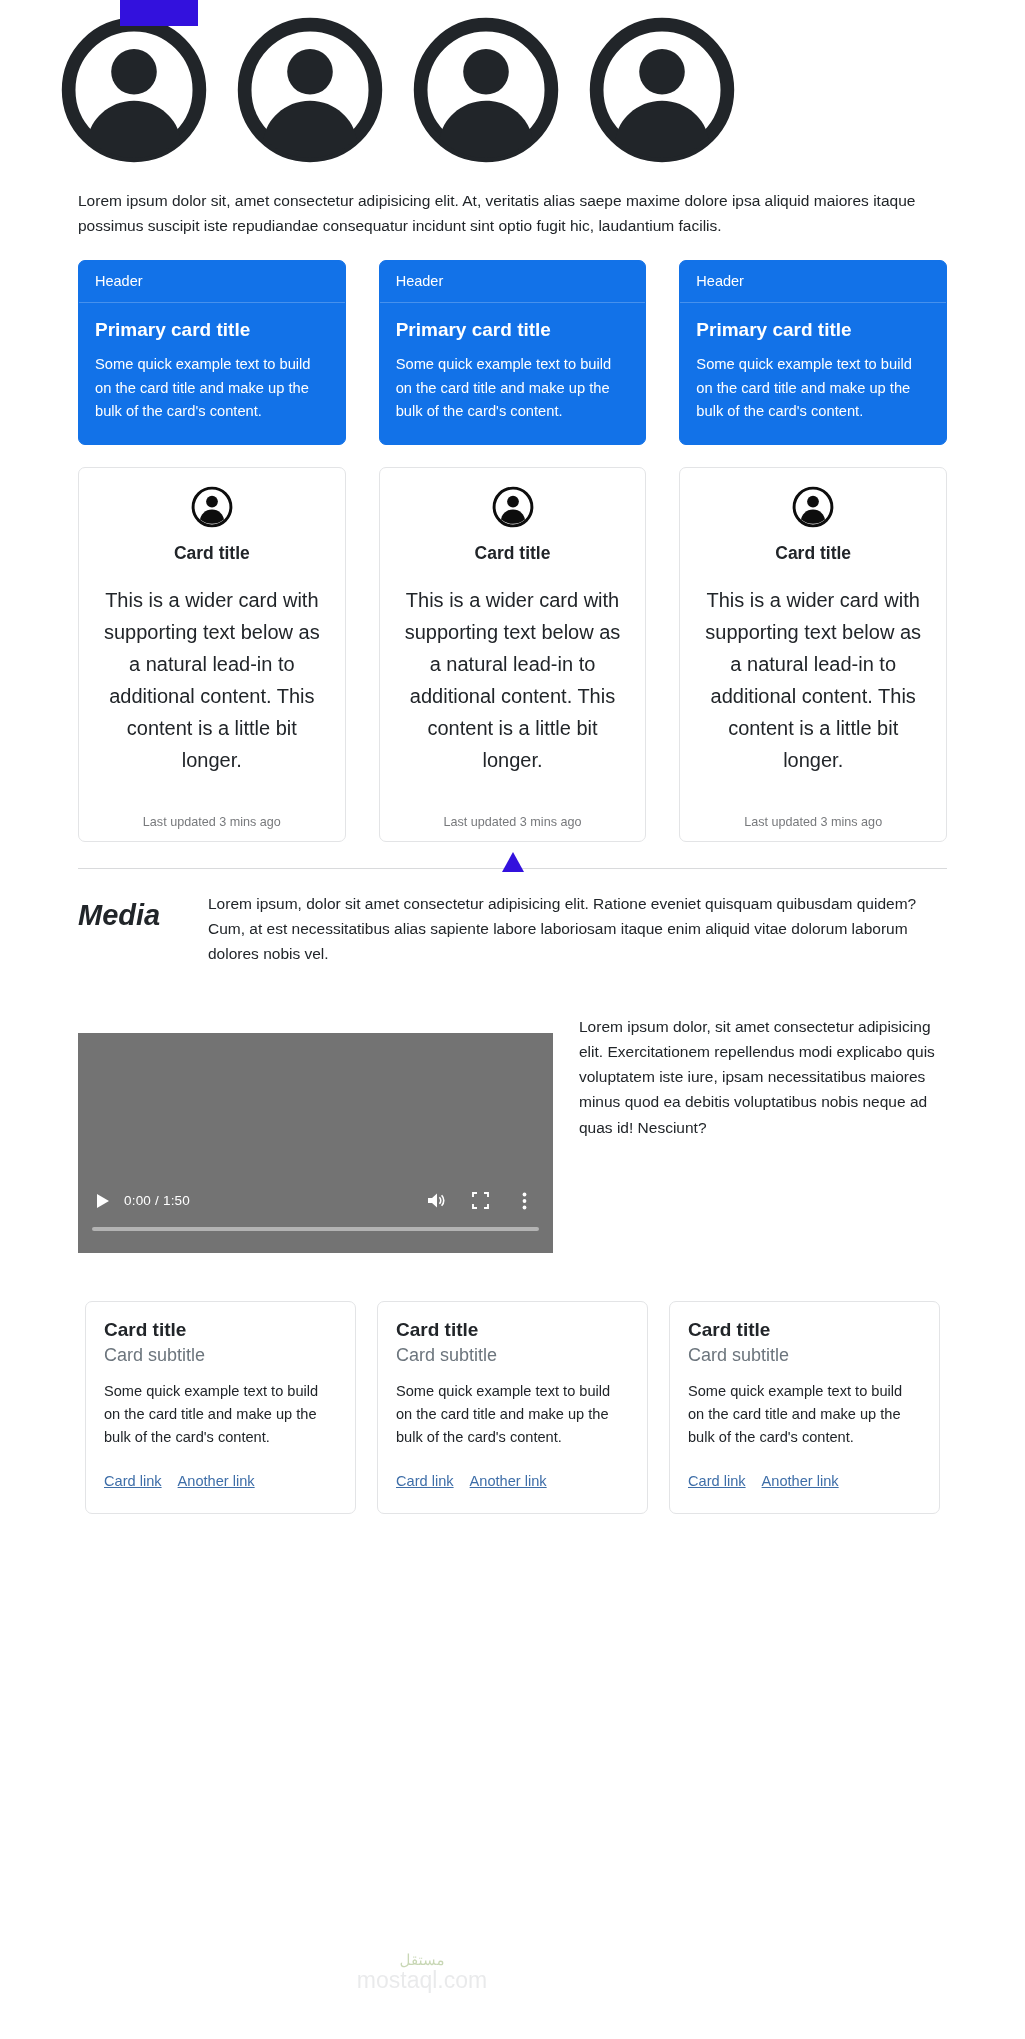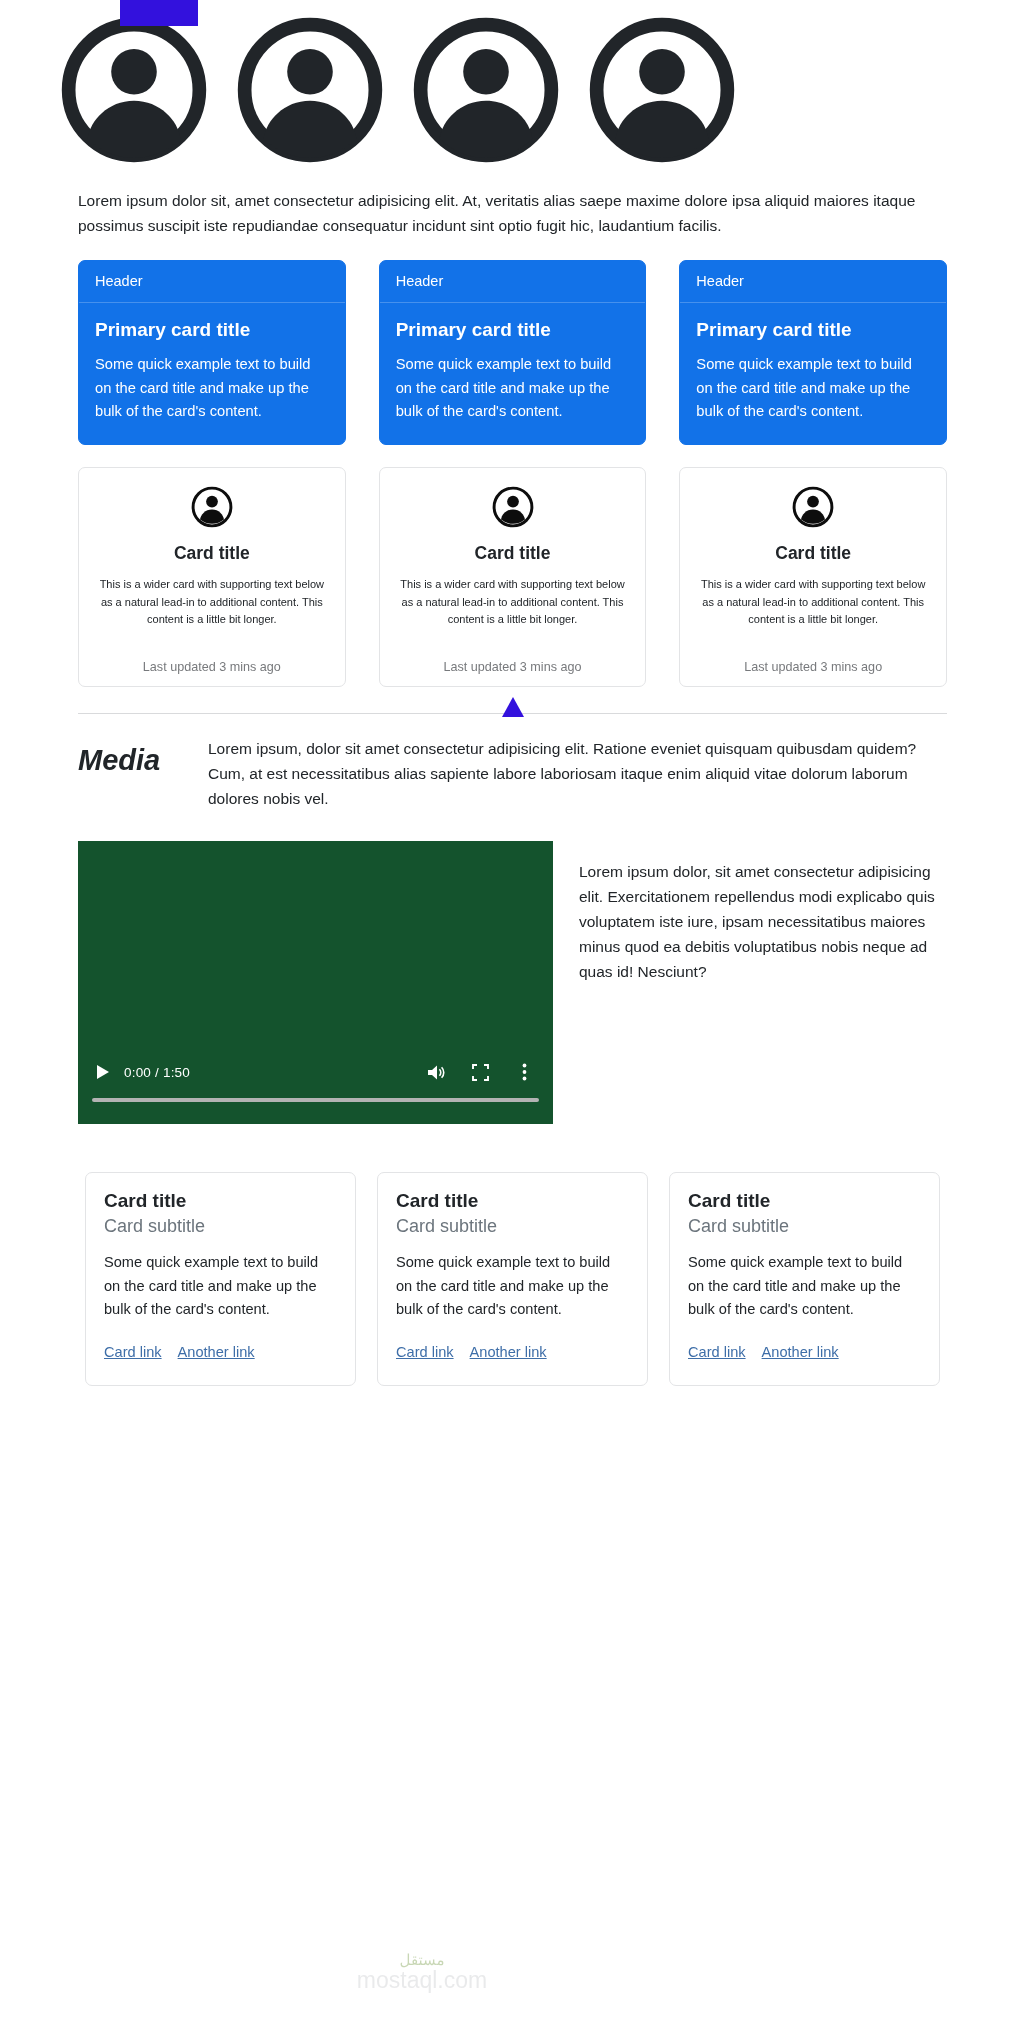--- a/index.html
+++ b/index.html
@@ -98,24 +98,24 @@
   }
   .avatar-sm { width: 42px; height: 42px; }
   .card-plain .cp-title {
     font-size: 17.5px;
     font-weight: 700;
     text-align: center;
     margin: 0 0 12px 0;
     color: #212529;
   }
   .card-plain .cp-text {
-    font-size: 11px;
+    font-size: 20px;
     line-height: 1.6;
     text-align: center;
-    margin: 0;
+    margin: 8px;
     color: #212529;
     flex: 1 1 auto;
   }
   .card-plain .cp-footer {
     margin-top: 20px;
     padding: 11px 0 12px 0;
     font-size: 12.6px;
     color: #77797c;
     text-align: center;
   }
@@ -159,24 +159,25 @@
 
   
   .video-row {
     display: flex;
     padding: 30px 78px 0 78px;
     gap: 26px;
     align-items: flex-start;
   }
   .video-player {
     width: 475px;
-    height: 283px;
-    background: #14532d;
+    height: 220px;
+    background: #737373;
     position: relative;
     flex: 0 0 475px;
+    margin-top: 36px;
   }
   .vc-bar {
     position: absolute;
     left: 0; right: 0; bottom: 0;
     height: 74px;
   }
   .vc-controls {
     position: absolute;
     left: 0; right: 0; top: 4px;
     height: 36px;

